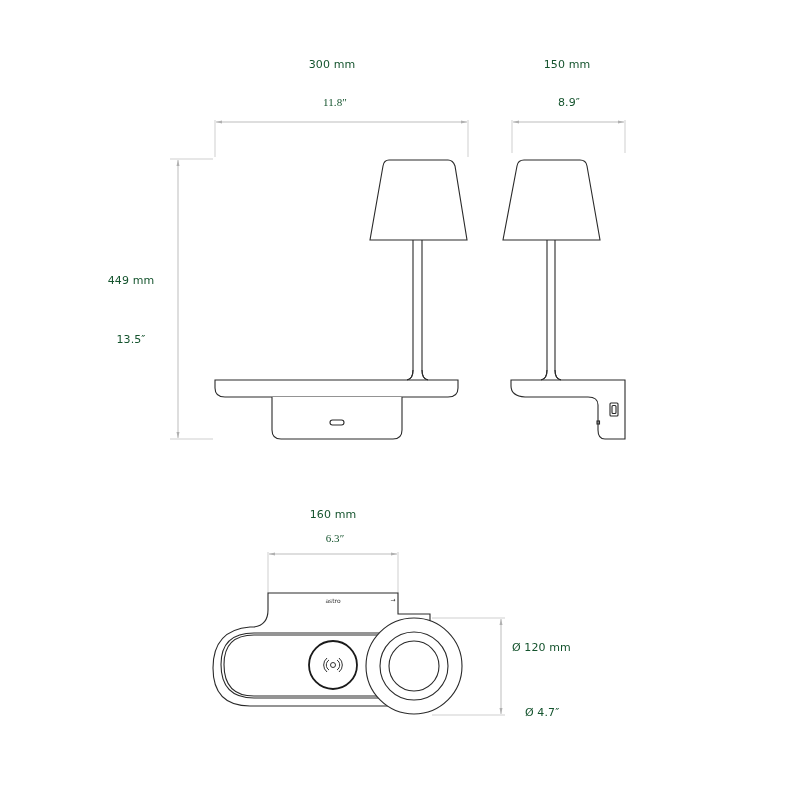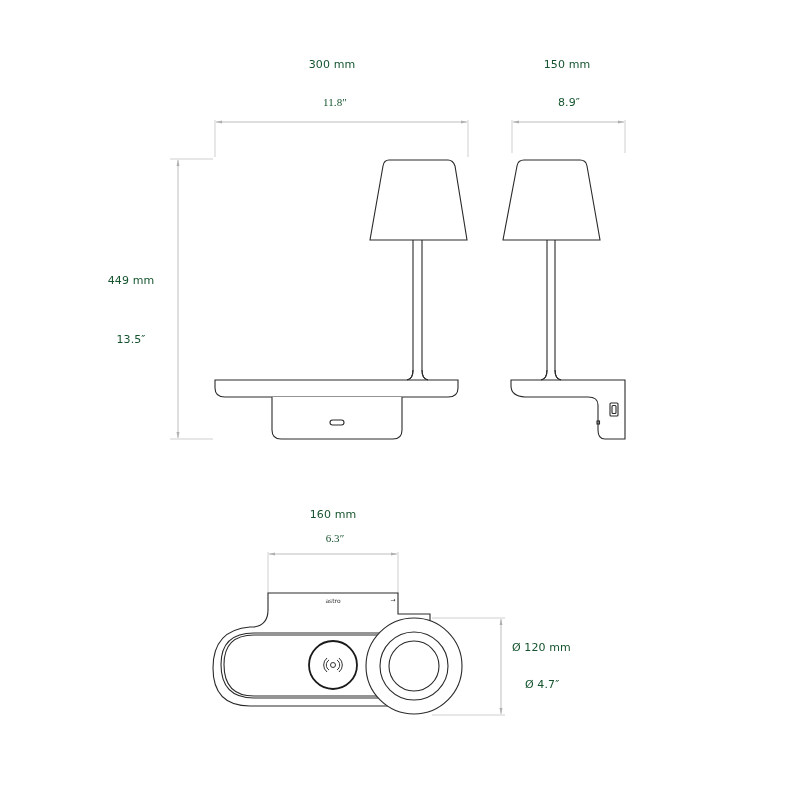--- a/index.html
+++ b/index.html
@@ -119,16 +119,16 @@
 <div class="dim-label" style="left:567px; top:58px;">150 mm</div>
 <div class="dim-label" style="left:569px; top:96px;">8.9″</div>
 
 <div class="dim-label" style="left:131px; top:274px;">449 mm</div>
 <div class="dim-label" style="left:131px; top:313px;margin-top:20px;">13.5″</div>
 
 <div class="dim-label" style="left:333px; top:495px;margin-top:13px;">160 mm</div>
 <div class="dim-label" style="left:335px; top:532px;font-family:Liberation Serif, serif;">6.3″</div>
 
 <div class="dim-label left" style="left:512px; top:641px;">Ø 120 mm</div>
-<div class="dim-label left" style="left:525px; top:678px;">Ø 4.7″</div>
+<div class="dim-label left" style="left:525px; top:706px;">Ø 4.7″</div>
 
 <div class="brand" style="left:333px; top:597px;">astro</div>
 <div class="brand" style="left:393px; top:596px;">→</div>
 
 </body></html>

